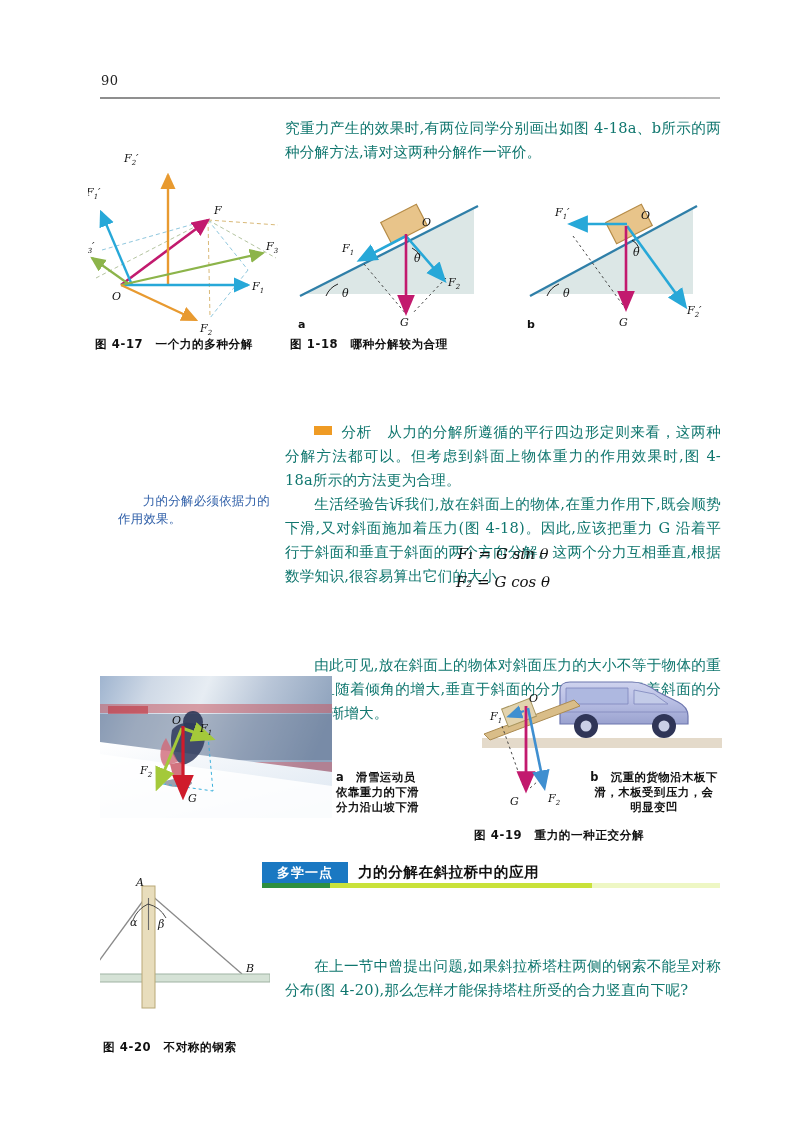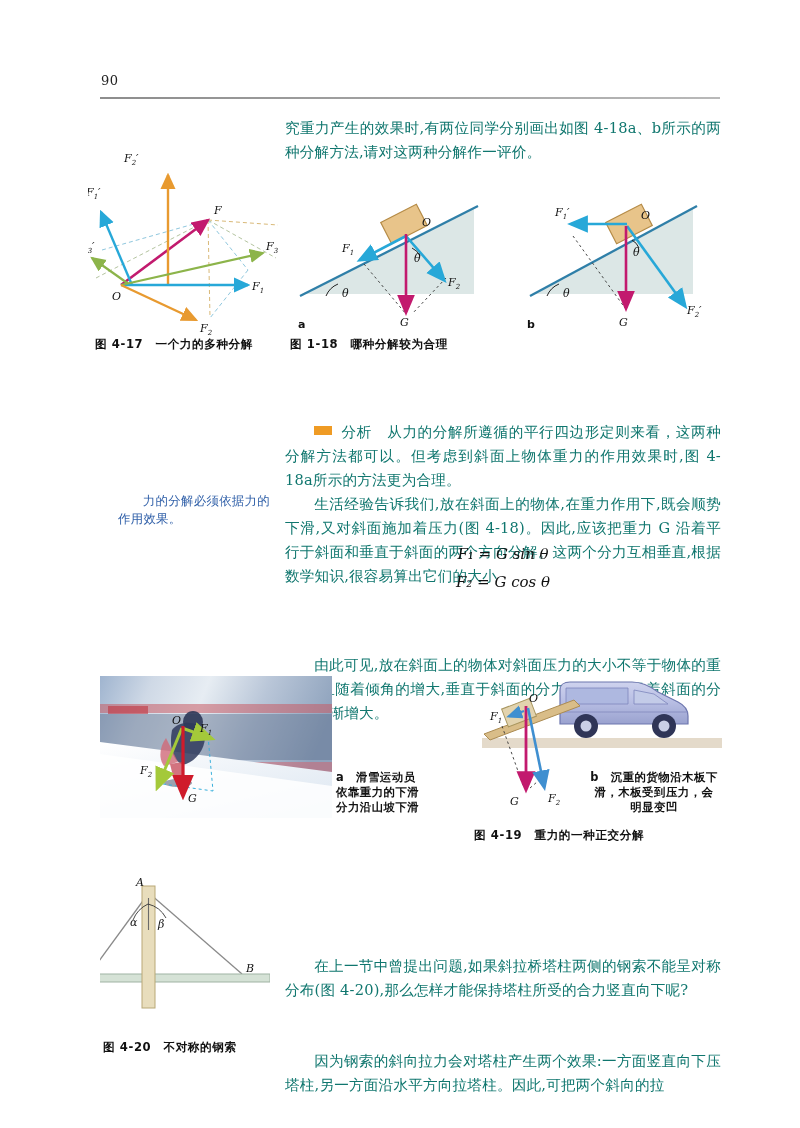--- a/index.html
+++ b/index.html
@@ -369,23 +369,27 @@
       <text class="lbl" x="8" y="48">F<tspan class="lbl-s" dy="3">1</tspan></text>
       <text class="lbl" x="28" y="133">G</text>
       <text class="lbl" x="66" y="130">F<tspan class="lbl-s" dy="3">2</tspan></text>
     </svg>
   </div>
 
   <div class="sub-cap" style="left:336px;top:770px;width:90px;">a　滑雪运动员依靠重力的下滑分力沿山坡下滑</div>
   <div class="sub-cap" style="left:590px;top:770px;width:128px;text-align:center;">b　沉重的货物沿木板下滑，木板受到压力，会明显变凹</div>
   <div class="fig-cap" style="left:430px;top:828px;margin-left:44px;">图 4-19　重力的一种正交分解</div>
 
+  <div class="banner">
+    <div class="bar"></div>
+    <div class="badge">多学一点</div>
+    <div class="btitle">力的分解在斜拉桥中的应用</div>
+  </div>
 
   <div class="col-right indent" style="top:906px;">在上一节中曾提出问题,如果斜拉桥塔柱两侧的钢索不能呈对称分布(图 4-20),那么怎样才能保持塔柱所受的合力竖直向下呢?</div>
-  <div class="col-right indent" style="top:1001px;">因为钢索的斜向拉力会对塔柱产生两个效果:一方面竖直向下压塔柱,另一方面沿水平方向拉塔柱。因此,可把两个斜向的拉</div>
 
   <div class="fig" style="left:100px;top:878px;">
     <svg width="170" height="140" viewBox="0 0 170 140">
 
       <line x1="48" y1="16" x2="-12" y2="98" stroke="#8a8a8a" stroke-width="1.3"></line>
       <line x1="50" y1="16" x2="142" y2="96" stroke="#8a8a8a" stroke-width="1.3"></line>
 
       <rect x="-16" y="96" width="186" height="8" fill="#d5e2d6" stroke="#9fb3a3" stroke-width="1"></rect>
 
       <rect x="42" y="8" width="13" height="122" fill="#e8ddbc" stroke="#b9a877" stroke-width="1"></rect>

